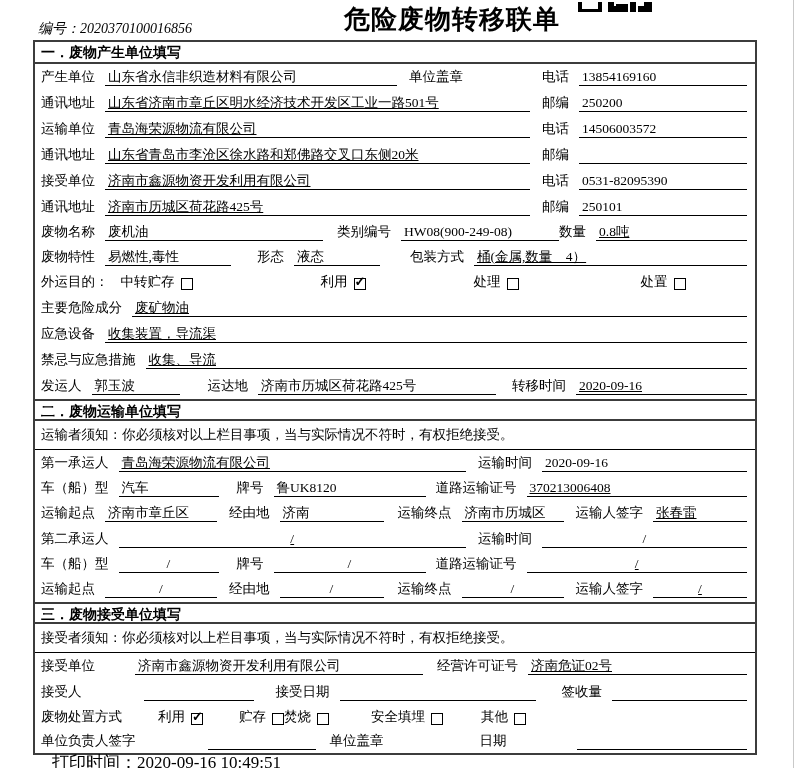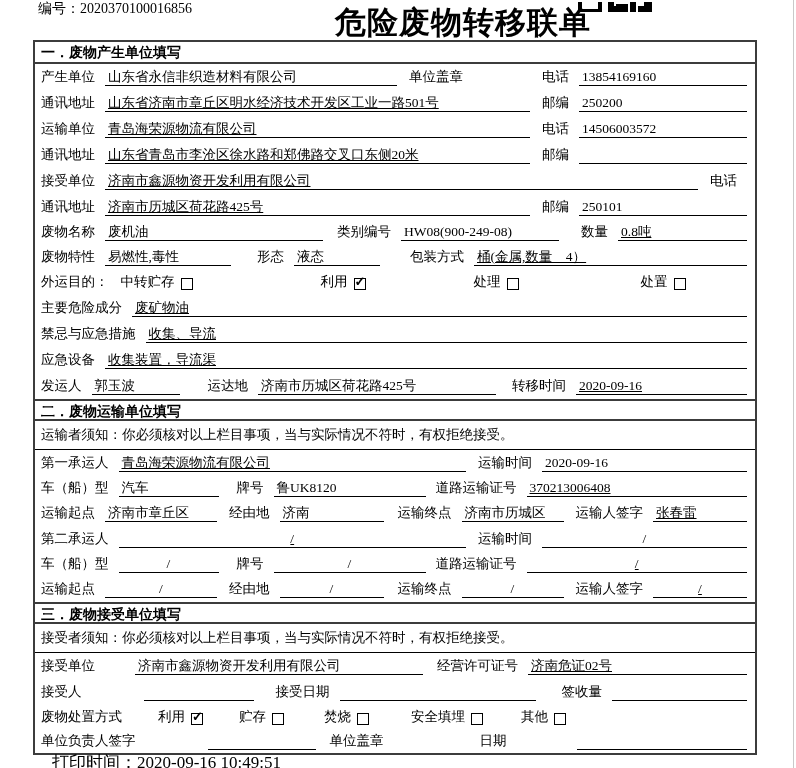--- a/index.html
+++ b/index.html
@@ -4,24 +4,24 @@
 <style>
   * { box-sizing: border-box; margin: 0; padding: 0; }
   html,body { width: 796px; height: 768px; background: #ffffff; }
   body {
     position: relative;
     font-family: "Liberation Serif", "DejaVu Serif", serif;
     color: #000;
     font-size: 13.5px;
     overflow: hidden;
   }
-  .doc-number { position: absolute; left: 38px; top: 0; font-size: 14px; white-space: nowrap; }
+  .doc-number { position: absolute; left: 38px; top: 20px; font-size: 14px; white-space: nowrap; font-style: italic; }
   .doc-title {
-    position: absolute; left: 335px; top: 2px;
-    font-size: 31px; font-weight: bold; letter-spacing: 1px;
+    position: absolute; left: 344px; top: 2px;
+    font-size: 26px; font-weight: bold; letter-spacing: 1px;
     font-family: Liberation Mono, monospace;
     white-space: nowrap;
   }
   .qr-frag { position: absolute; left: 578px; top: 0; }
   .page-edge { position: absolute; right: 2px; top: 0; width: 1px; height: 768px; background: #c9c9c9; }
 
   .tbl {
     position: absolute; left: 33px; top: 40px; width: 724px;
     border: 2px solid #3c3c3c; background: #fff;
   }
@@ -113,35 +113,36 @@
     <span class="lbl">通讯地址</span>
     <span class="u fx" style="margin-right:12px">山东省青岛市李沧区徐水路和郑佛路交叉口东侧20米</span>
     <span class="lbl">邮编</span>
     <span class="u" style="width:168px"></span>
   </div>
 
   <div class="row h26">
     <span class="lbl">接受单位</span>
     <span class="u fx" style="margin-right:12px">济南市鑫源物资开发利用有限公司</span>
     <span class="lbl">电话</span>
+    <span class="u" style="width:168px">0531-82095390</span>
   </div>
 
   <div class="row h26">
     <span class="lbl">通讯地址</span>
     <span class="u fx" style="margin-right:12px">济南市历城区荷花路425号</span>
     <span class="lbl">邮编</span>
     <span class="u" style="width:168px">250101</span>
   </div>
 
   <div class="row">
     <span class="lbl">废物名称</span>
     <span class="u" style="width:218px">废机油</span>
     <span class="lbl" style="margin-left:14px">类别编号</span>
     <span class="u" style="width:158px">HW08(900-249-08)</span>
-    <span class="lbl" style="margin-left:22px">数量</span>
+    <span class="lbl" style="">数量</span>
     <span class="u fx">0.8吨</span>
   </div>
 
   <div class="row">
     <span class="lbl">废物特性</span>
     <span class="u" style="width:126px">易燃性,毒性</span>
     <span class="lbl" style="margin-left:26px">形态</span>
     <span class="u" style="width:86px">液态</span>
     <span class="lbl" style="margin-left:30px">包装方式</span>
     <span class="u fx">桶(金属,数量　4）</span>
@@ -166,27 +167,27 @@
         <span class="cb"></span>
       </span>
   </div>
 
   <div class="row h26">
     <span class="lbl">主要危险成分</span>
     <span class="u fx">废矿物油</span>
   </div>
 
   <div class="row h26">
+    <span class="lbl">应急设备</span>
+    <span class="u fx">收集装置，导流渠</span>
+  </div>
+
+  <div class="row h26">
     <span class="lbl">禁忌与应急措施</span>
     <span class="u fx">收集、导流</span>
-  </div>
-
-  <div class="row h26">
-    <span class="lbl">应急设备</span>
-    <span class="u fx">收集装置，导流渠</span>
   </div>
 
   <div class="row h26">
     <span class="lbl">发运人</span>
     <span class="u" style="width:88px">郭玉波</span>
     <span class="lbl" style="margin-left:28px">运达地</span>
     <span class="u" style="width:238px">济南市历城区荷花路425号</span>
     <span class="lbl" style="margin-left:16px">转移时间</span>
     <span class="u fx">2020-09-16</span>
   </div>
@@ -272,21 +273,21 @@
   <div class="row">
     <span class="lbl">废物处置方式</span>
     <span class="opt" style="margin-left:26px">
         <span>利用</span>
         <span class="cb checked"></span>
       </span>
     <span class="opt" style="margin-left:36px">
         <span>贮存</span>
         <span class="cb"></span>
       </span>
-    <span class="opt" style="margin-left:40px">
+    <span class="opt" style="">
         <span>焚烧</span>
         <span class="cb"></span>
       </span>
     <span class="opt" style="margin-left:42px">
         <span>安全填埋</span>
         <span class="cb"></span>
       </span>
     <span class="opt" style="margin-left:38px">
         <span>其他</span>
         <span class="cb"></span>

